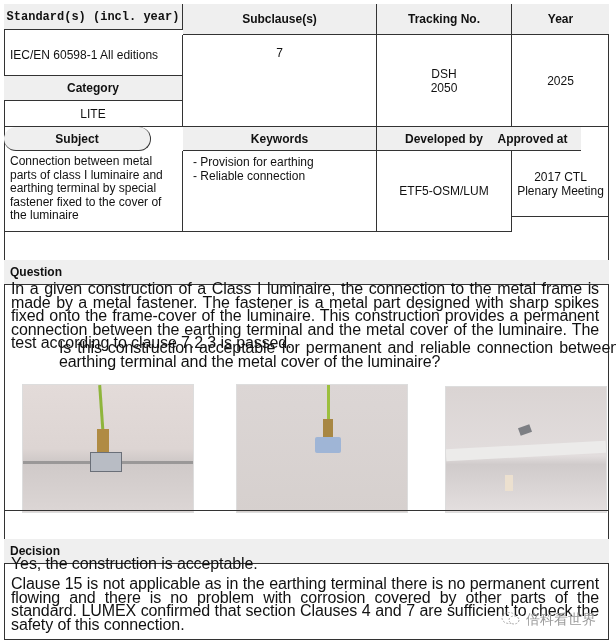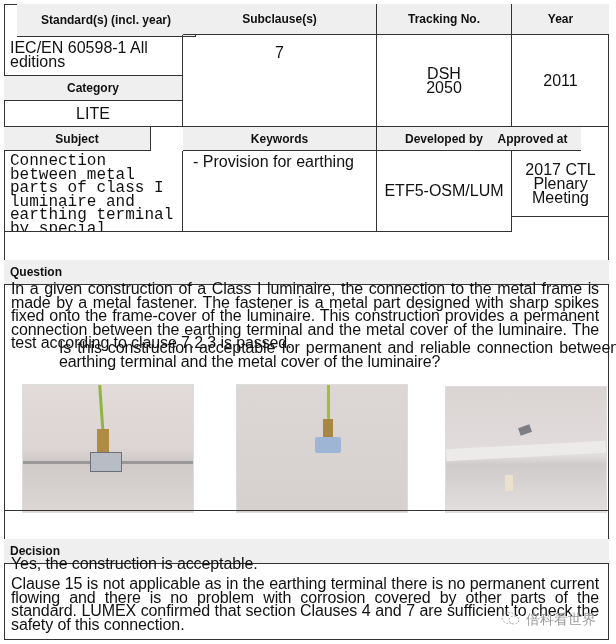--- a/index.html
+++ b/index.html
@@ -5,60 +5,61 @@
   html, body { margin: 0; padding: 0; background: #ffffff; }
   body { width: 616px; height: 644px; position: relative; overflow: hidden;
          font-family: "Liberation Sans", sans-serif; color: #111; font-size: 12px; }
   .frame { position: absolute; left: 4px; top: 4px; width: 605px; height: 636px;
            border: 1px solid #333; box-sizing: border-box; }
   .cell { position: absolute; box-sizing: border-box; border-right: 1px solid #333; border-bottom: 1px solid #333; }
   .hdr { background: #efefef; font-weight: bold; display: flex; align-items: center; justify-content: center; font-size: 12px; }
   .hdr.left { justify-content: flex-start; padding-left: 6px; margin-top: 28px; }
   .center { display: flex; align-items: center; justify-content: center; text-align: center; }
   .noright { border-right: none; }
-  .txt { font-size: 16px; line-height: 14px; }
+  .txt { font-size: 12px; line-height: 14px; }
   .para { position: absolute; font-size: 16px; line-height: 13.5px; text-align: justify; letter-spacing: -0.1px; }
   .photo { position: absolute; overflow: hidden; border: 1px solid #ddd; }
   .kw { margin: 0; padding: 0; list-style: none; }
   .watermark { position: absolute; color: #9a9a9a; font-size: 14px; display: flex; align-items: center; gap: 4px; }
 </style>
 </head>
 <body>
 
 <div class="frame"></div>
 
-<div class="cell hdr" style="left:17px;top:4px;width:179px;height:33px;">Standard(s) (incl. year)</div>
+<div class="cell hdr" style="left:4px;top:4px;width:179px;height:26px;font-family:Liberation Mono, monospace;">Standard(s) (incl. year)</div>
 <div class="cell hdr" style="left:183px;top:4px;width:194px;height:31px;">Subclause(s)</div>
 <div class="cell hdr" style="left:377px;top:4px;width:135px;height:31px;">Tracking No.</div>
 <div class="cell hdr noright" style="left:512px;top:4px;width:97px;height:31px;">Year</div>
 
 <div class="cell txt" style="left:4px;top:35px;width:179px;height:41px;display:flex;align-items:center;padding-left:6px;">IEC/EN 60598-1 All editions</div>
 
 <div class="cell hdr" style="left:4px;top:76px;width:179px;height:25px;">Category</div>
 
 <div class="cell txt center" style="left:4px;top:101px;width:179px;height:26px;">LITE</div>
 
 <div class="cell txt" style="left:183px;top:35px;width:194px;height:92px;text-align:center;padding-top:11px;">7</div>
 
 <div class="cell txt center" style="left:377px;top:35px;width:135px;height:92px;flex-direction:column;">
   <span>DSH</span>
   <span>2050</span>
 </div>
 
-<div class="cell txt center noright" style="left:512px;top:35px;width:97px;height:92px;">2011</div>
+<div class="cell txt center noright" style="left:512px;top:35px;width:97px;height:92px;">2025</div>
 
-<div class="cell hdr" style="left:4px;top:127px;width:147px;height:24px;">Subject</div>
+<div class="cell hdr" style="left:4px;top:127px;width:147px;height:24px;border-radius:12px;">Subject</div>
 <div class="cell hdr" style="left:183px;top:127px;width:194px;height:24px;">Keywords</div>
 <div class="cell hdr" style="left:377px;top:127px;width:135px;height:24px;">Developed by</div>
 <div class="cell hdr noright" style="left:484px;top:127px;width:97px;height:24px;">Approved at</div>
 
-<div class="cell txt" style="left:4px;top:151px;width:179px;height:81px;padding:4px 6px 0 6px;line-height:13.5px;overflow:hidden;font-family:Liberation Mono, monospace;">Connection between metal parts of class I luminaire and earthing terminal by special fastener fixed to the cover of the luminaire</div>
+<div class="cell txt" style="left:4px;top:151px;width:179px;height:81px;padding:4px 6px 0 6px;line-height:13.5px;overflow:hidden;">Connection between metal parts of class I luminaire and earthing terminal by special fastener fixed to the cover of the luminaire</div>
 <div class="cell txt" style="left:183px;top:151px;width:194px;height:81px;padding:4px 0 0 10px;line-height:14px;">
   <ul class="kw">
     <li style="white-space:pre;">- Provision for earthing</li>
+    <li style="white-space:pre;">- Reliable connection</li>
   </ul>
 </div>
 <div class="cell txt center" style="left:377px;top:151px;width:135px;height:81px;">ETF5-OSM/LUM</div>
 <div class="cell txt center noright" style="left:512px;top:151px;width:97px;height:66px;flex-direction:column;">
   <span>2017 CTL</span>
   <span>Plenary Meeting</span>
 </div>
 
 <div class="cell hdr left noright" style="left:4px;top:232px;width:605px;height:25px;">Question</div>
 

